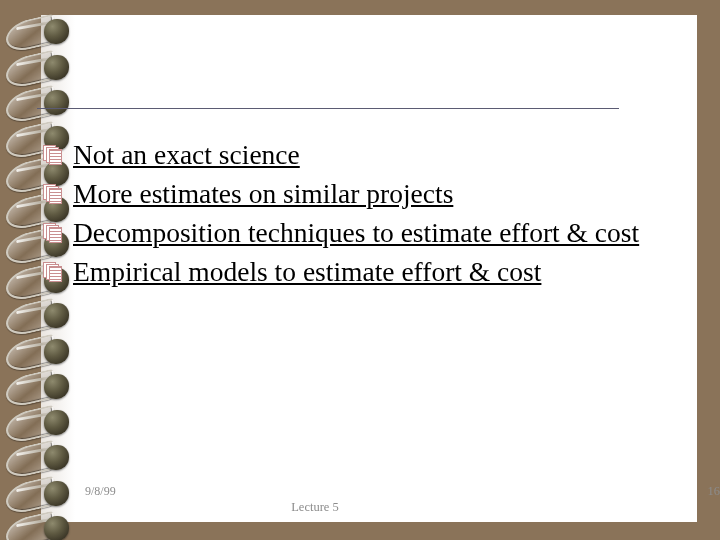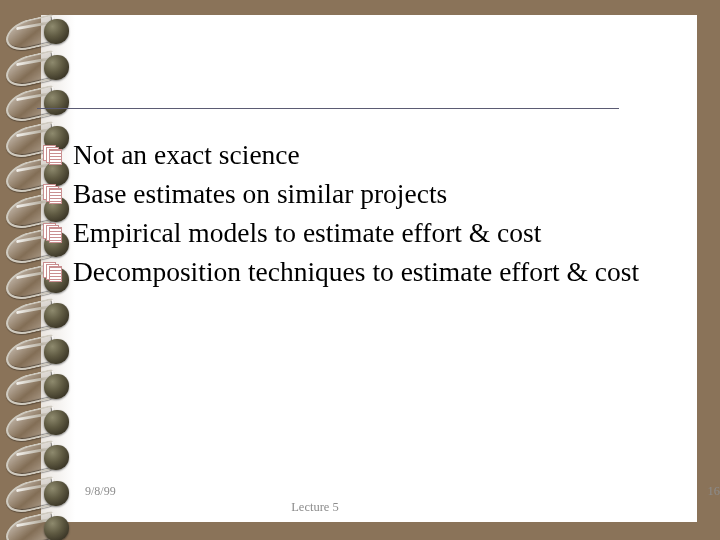--- a/index.html
+++ b/index.html
@@ -119,20 +119,21 @@
     height: 1px;
     background: #5b5b73;
   }
 
   
   .body {
     position: absolute;
     left: 43px;
     top: 136px;
     width: 610px;
+    text-decoration: underline;
   }
   .bullet-row {
     display: flex;
     align-items: flex-start;
     margin-bottom: 2px;
   }
   .bullet-icon {
     flex: 0 0 auto;
     width: 22px;
     height: 24px;
@@ -294,38 +295,38 @@
           <div class="pg pg3"></div>
         </div>
         <div class="bullet-text">Not an exact science</div>
       </div>
       <div class="bullet-row">
         <div class="bullet-icon">
           <div class="pg pg1"></div>
           <div class="pg pg2"></div>
           <div class="pg pg3"></div>
         </div>
-        <div class="bullet-text">Base estimates on similar projects</div>
+        <div class="bullet-text">More estimates on similar projects</div>
+      </div>
+      <div class="bullet-row">
+        <div class="bullet-icon">
+          <div class="pg pg1"></div>
+          <div class="pg pg2"></div>
+          <div class="pg pg3"></div>
+        </div>
+        <div class="bullet-text">Decomposition techniques to estimate effort &amp; cost</div>
       </div>
       <div class="bullet-row">
         <div class="bullet-icon">
           <div class="pg pg1"></div>
           <div class="pg pg2"></div>
           <div class="pg pg3"></div>
         </div>
         <div class="bullet-text">Empirical models to estimate effort &amp; cost</div>
       </div>
-      <div class="bullet-row">
-        <div class="bullet-icon">
-          <div class="pg pg1"></div>
-          <div class="pg pg2"></div>
-          <div class="pg pg3"></div>
-        </div>
-        <div class="bullet-text">Decomposition techniques to estimate effort &amp; cost</div>
-      </div>
     </div>
 
   <div class="footer">
     <span class="f-date">9/8/99</span>
     <span class="f-center">Lecture 5</span>
     <span class="f-page">16</span>
   </div>
 
 </div>
 

